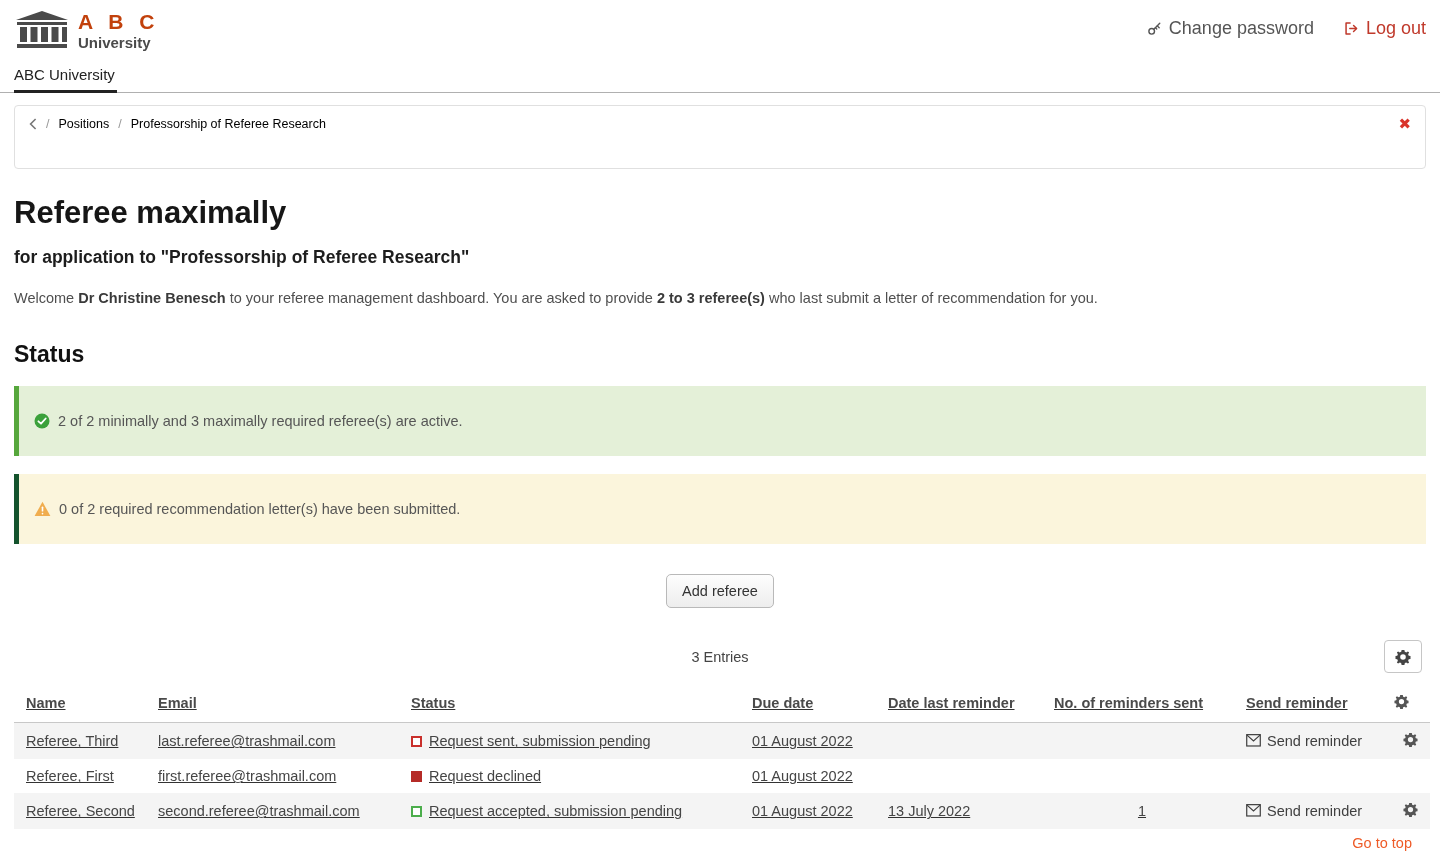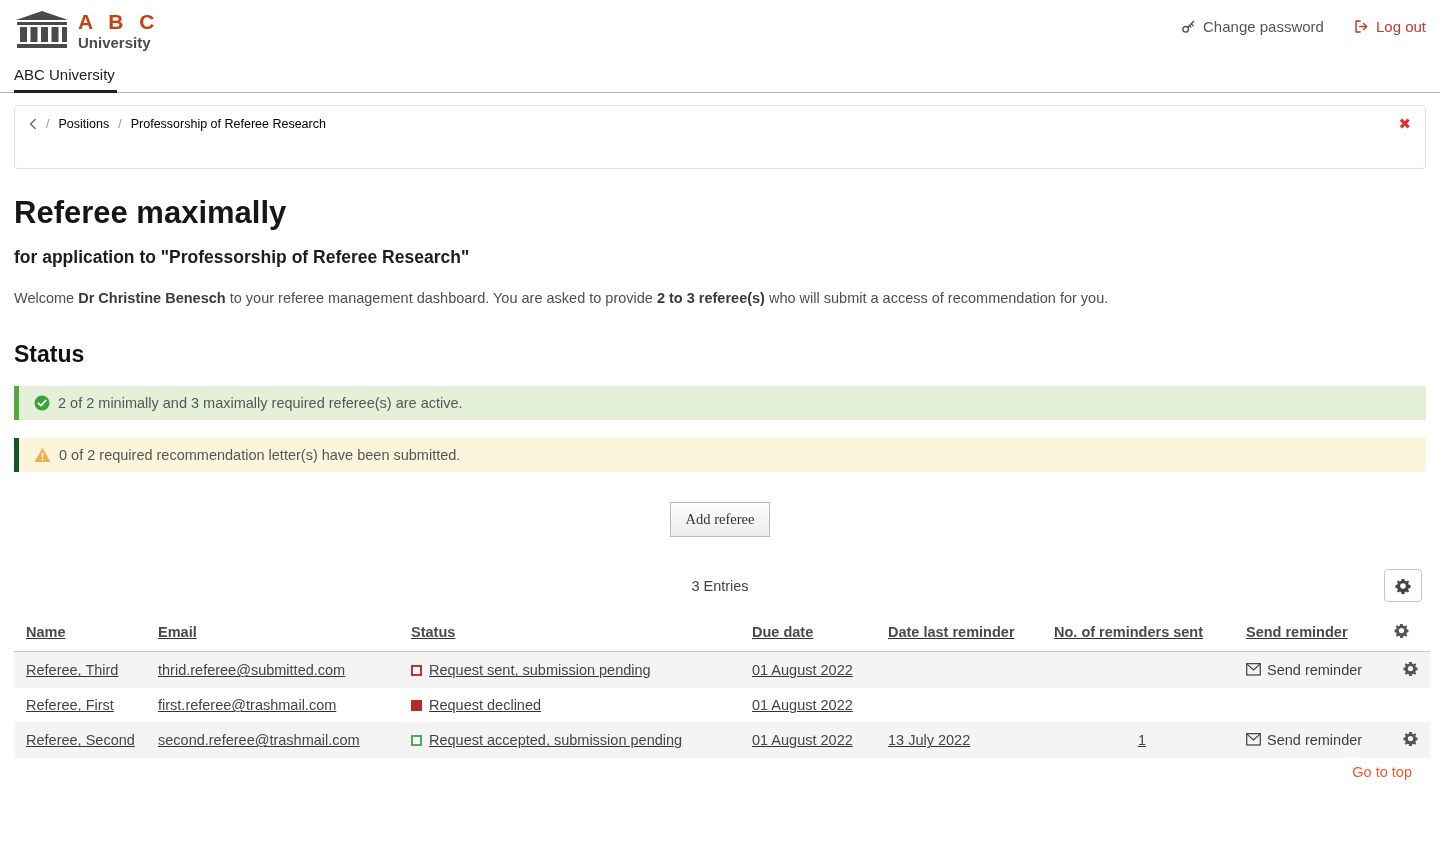--- a/index.html
+++ b/index.html
@@ -7,21 +7,21 @@
     font-family: "Liberation Sans", sans-serif; color: #333; }
 
   
   .topbar { display: flex; justify-content: space-between; align-items: flex-start;
     padding: 10px 14px 4px 14px; }
   .brand { display: flex; align-items: center; gap: 8px; }
   .brand-text { display: flex; flex-direction: column; line-height: 1.15; }
   .brand-text .l1 { font-weight: bold; font-size: 21px; letter-spacing: 5px; color: #c2410c; }
   .brand-text .l2 { font-weight: bold; font-size: 15px; color: #4a4a4a; }
   .top-actions { display: flex; align-items: center; gap: 30px; padding-top: 8px; }
-  .top-link { display: inline-flex; align-items: center; gap: 7px; font-size: 15px;
+  .top-link { display: inline-flex; align-items: center; gap: 7px; font-size: 18px;
     color: #555; text-decoration: none; cursor: pointer; }
   .top-link.logout { color: #c0392b; }
 
   
   .tabbar { padding: 0 14px; border-bottom: 1px solid #b0b0b0; margin-top: 6px; }
   .tab { display: inline-block; font-size: 15px; color: #222; padding: 5px 2px 7px 0;
     border-bottom: 3px solid #222; margin-bottom: -1px; cursor: pointer; }
 
   
   .crumb-panel { margin: 12px 14px 0 14px; border: 1px solid #e0e0e0; border-radius: 4px;
@@ -35,29 +35,29 @@
     cursor: pointer; }
 
   
   .content { padding: 0 14px; }
   h1.page-title { font-size: 31px; font-weight: bold; color: #161616; margin: 26px 0 16px; }
   h2.subtitle { font-size: 17.5px; font-weight: bold; color: #1d1d1d; margin: 0 0 20px; }
   p.para { font-size: 14.5px; color: #4f4f4f; line-height: 1.45; margin: 13px 0; }
   p.para b { color: #3a3a3a; }
   h2.status-heading { font-size: 23px; font-weight: bold; color: #111; margin: 32px 0 18px; }
 
-  .alert { display: flex; align-items: center; gap: 8px; margin: 18px 0; padding: 9px 15px;
+  .alert { display: flex; align-items: center; gap: 8px; margin: 18px 0; padding: 27px 15px;
     font-size: 14.5px; color: #565656; }
   .alert svg { flex: 0 0 auto; }
   .alert.success { background: #e4f0d8; border-left: 5px solid #56a73c; }
   .alert.warning { background: #fbf5dc; border-left: 5px solid #14532d; }
 
   .add-wrap { text-align: center; margin-top: 30px; }
-  .btn-default { font-family: Liberation Serif, serif; font-size: 14.5px; color: #333;
-    background: linear-gradient(#fdfdfd, #ededed); border: 1px solid #b9b9b9; border-radius: 0;
+  .btn-default { font-family: Liberation Sans, sans-serif; font-size: 14.5px; color: #333;
+    background: linear-gradient(#fdfdfd, #ededed); border: 1px solid #b9b9b9; border-radius: 5px;
     padding: 8px 15px; cursor: pointer; }
 
   .entries-row { position: relative; text-align: center; margin: 32px 0 10px;
     font-size: 14.5px; color: #444; line-height: 34px; }
   .gear-btn { position: absolute; right: 4px; top: 0; width: 38px; height: 33px;
     background: #fff; border: 1px solid #c6c6c6; border-radius: 4px; cursor: pointer;
     display: inline-flex; align-items: center; justify-content: center; }
 
   
   table.ref-table { width: 100%; border-collapse: collapse; table-layout: fixed;
@@ -144,21 +144,21 @@
     <span class="crumb-sep">/</span>
     <span class="crumb-item current">Professorship of Referee Research</span>
     <span class="crumb-close">✖</span>
   </div>
 </section>
 
 <main class="content">
   <h1 class="page-title">Referee maximally</h1>
   <h2 class="subtitle">for application to "Professorship of Referee Research"</h2>
 
-  <p class="para"><span>Welcome </span><b>Dr Christine Benesch</b><span> to your referee management dashboard. You are asked to provide </span><b>2 to 3 referee(s)</b><span> who will submit a access of recommendation for you.</span></p>
+  <p class="para"><span>Welcome </span><b>Dr Christine Benesch</b><span> to your referee management dashboard. You are asked to provide </span><b>2 to 3 referee(s)</b><span> who last submit a letter of recommendation for you.</span></p>
 
 
   <h2 class="status-heading">Status</h2>
 
   <div class="alert success">
     <svg width="16" height="16" viewBox="0 0 16 16">
       <circle cx="8" cy="8" r="7.5" fill="#3ba13b"></circle>
       <path d="M4.4 8.3 7 10.7 11.7 5.5" stroke="#fff" stroke-width="1.8" fill="none" stroke-linecap="round" stroke-linejoin="round"></path>
     </svg>
     <span>2 of 2 minimally and 3 maximally required referee(s) are active.</span>
@@ -211,21 +211,21 @@
             <svg width="15" height="15" viewBox="0 0 16 16">
                 <path fill="#555" fill-rule="evenodd" d="M9.4 1H6.6l-.36 1.8c-.5.14-.97.34-1.4.6L3.1 2.38 1.88 3.6 2.9 5.34c-.26.43-.46.9-.6 1.4L.5 7.1v2.8l1.8.36c.14.5.34.97.6 1.4L1.88 13.4 3.1 14.62l1.74-1.02c.43.26.9.46 1.4.6L6.6 16h2.8l.36-1.8c.5-.14.97-.34 1.4-.6l1.74 1.02 1.22-1.22-1.02-1.74c.26-.43.46-.9.6-1.4l1.8-.36V7.1l-1.8-.36c-.14-.5-.34-.97-.6-1.4l1.02-1.74L12.9 2.38l-1.74 1.02c-.43-.26-.9-.46-1.4-.6L9.4 1zM8 5.2a2.8 2.8 0 1 1 0 5.6 2.8 2.8 0 0 1 0-5.6z"></path>
               </svg>
           </span>
         </th>
       </tr>
     </thead>
     <tbody>
         <tr>
           <td>Referee, Third</td>
-          <td>thrid.referee@submitted.com</td>
+          <td>last.referee@trashmail.com</td>
           <td><span class="st-icon st-red-outline"></span>Request sent, submission pending</td>
           <td>01 August 2022</td>
           <td></td>
           <td class="td-center"></td>
           <td><a class="send-link">
               <svg width="15" height="13" viewBox="0 0 16 14">
                 <rect x="0.7" y="0.7" width="14.6" height="12.2" fill="none" stroke="#3f3f3f" stroke-width="1.3"></rect>
                 <path d="M1 1.2 8 7.4 15 1.2" fill="none" stroke="#3f3f3f" stroke-width="1.3"></path>
               </svg>
               <span>Send reminder</span>

